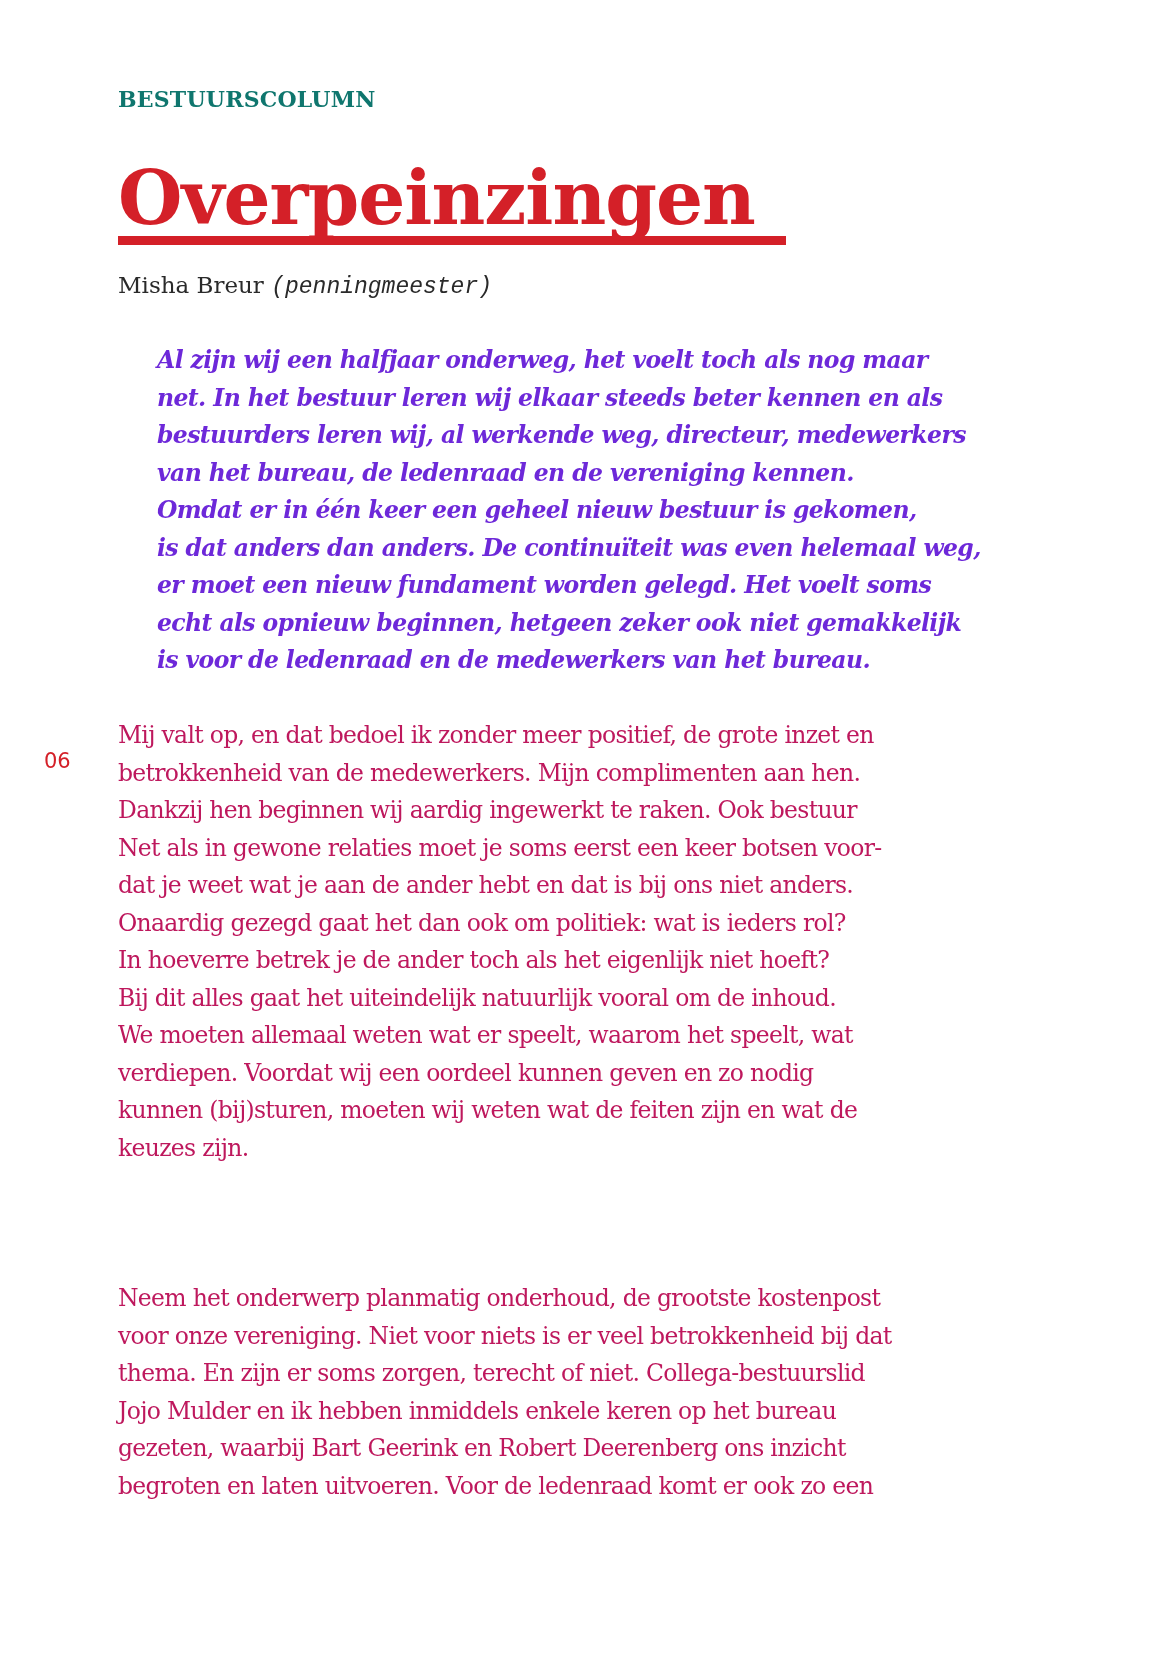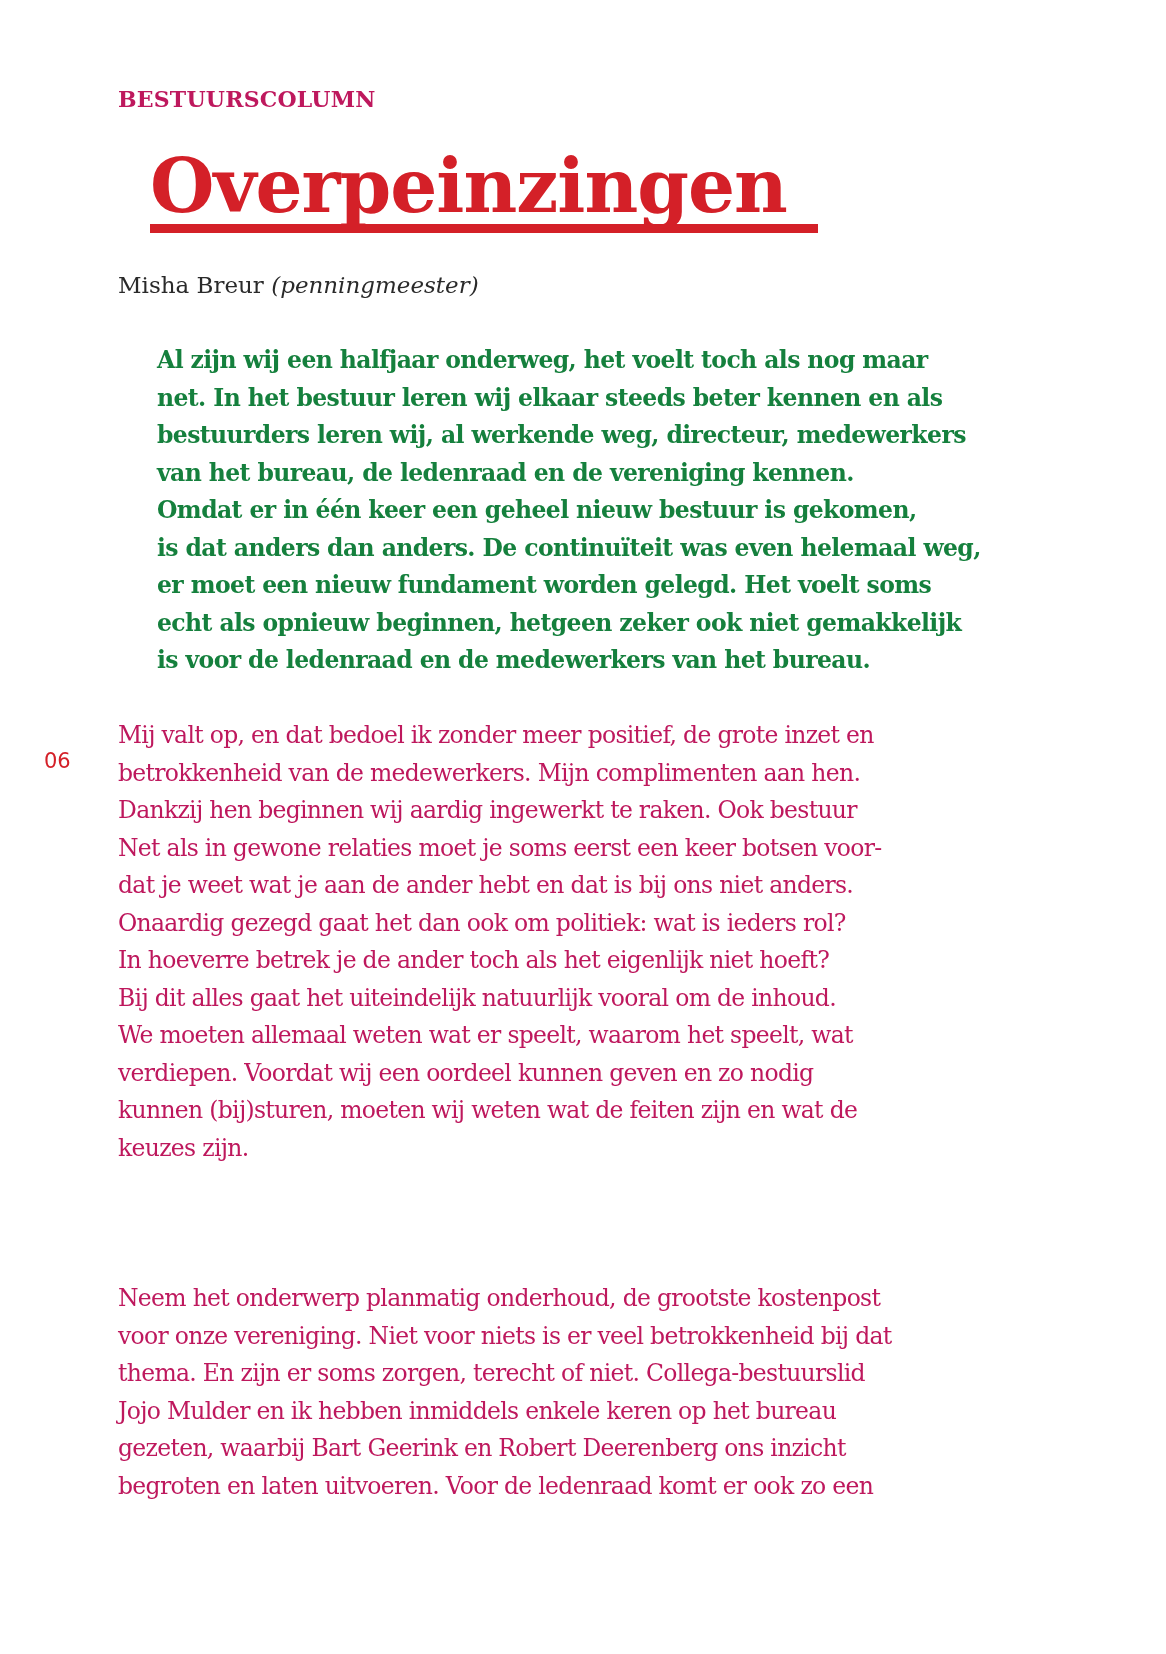--- a/index.html
+++ b/index.html
@@ -4,44 +4,45 @@
   <style>
     html, body { margin: 0; padding: 0; background: #ffffff; }
     body {
       width: 1166px; height: 1654px; position: relative; overflow: hidden;
       font-family: "DejaVu Serif", "Liberation Serif", serif;
       color: #2a2a2a;
     }
     .section-label {
       position: absolute; left: 118px; top: 86px;
       font-family: "DejaVu Serif", serif; font-weight: bold;
-      font-size: 22px; letter-spacing: 0.2px; color: #be185d;
+      font-size: 22px; letter-spacing: 0.2px; color: #0f766e;
     }
     .title-wrap {
-      position: absolute; left: 118px; top: 144px; margin-left: 32px;
+      position: absolute; left: 118px; top: 156px;
     }
     .title {
       font-family: "DejaVu Serif", serif; font-weight: bold;
       font-size: 74px; line-height: 84px; color: #d42028;
       letter-spacing: -1px;
       margin: 0;
     }
     .title-rule {
       height: 9px; background: #d42028; margin-top: -4px; width: 668px;
     }
     .byline {
       position: absolute; left: 118px; top: 272px;
       font-size: 23px; color: #2a2a2a;
     }
-    .byline .role { font-style: italic; }
+    .byline .role { font-style: italic; font-family: Liberation Mono, monospace; }
     .intro {
       position: absolute; left: 157px; top: 342px; width: 840px;
       font-family: "DejaVu Serif", serif; font-weight: bold;
-      font-size: 23.5px; line-height: 37.5px; color: #15803d;
+      font-size: 23.5px; line-height: 37.5px; color: #6d28d9;
       letter-spacing: -0.6px;
+      font-style: italic;
     }
     .intro .line, .body .line { display: block; white-space: nowrap; }
     .page-number {
       position: absolute; left: 44px; top: 749px;
       font-family: "DejaVu Sans", sans-serif; font-size: 21px; color: #d42028;
     }
     .body {
       position: absolute; left: 118px; width: 880px;
       font-family: "DejaVu Serif", serif;
       font-size: 23.5px; line-height: 37.5px; color: #be185d;

